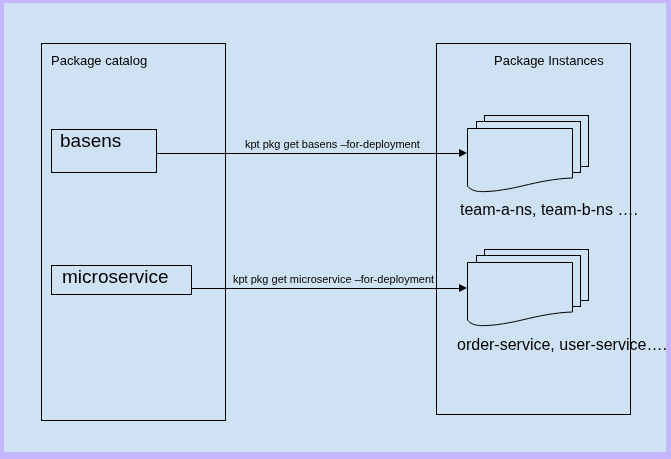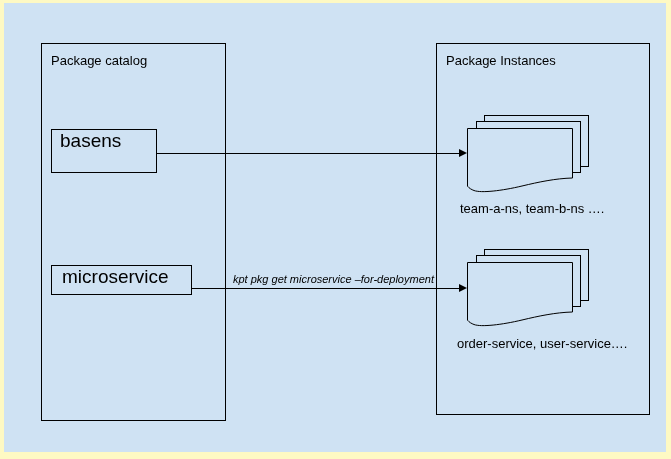--- a/index.html
+++ b/index.html
@@ -1,58 +1,58 @@
 <!DOCTYPE html>
 <html style="--background: #cfe2f3; --stroke: #000000;"><head>
 <meta charset="utf-8">
 <style>
   :root { --background:#cfe2f3; --stroke:#000000; }
   * { margin:0; padding:0; box-sizing:border-box; }
   body { font-family:"Liberation Sans", sans-serif; background:#fff; }
 
-  .canvas { position:relative; width:671px; height:459px; background:#fef9c3; overflow:hidden; }
+  .canvas { position:relative; width:671px; height:459px; background:#c4b5fd; overflow:hidden; }
   .panel  { position:absolute; left:4px; top:3px; width:662px; height:449px; background:var(--background); z-index:0; }
 
   .box { position:absolute; border:1px solid var(--stroke); z-index:1; }
   .box-title { font-size:13px; color:#000; padding:9px 0 0 9px; white-space:nowrap; }
 
   .catalog   { left:41px;  top:43px; width:185px; height:378px; }
-  .instances { left:436px; top:43px; width:214px; height:372px; }
+  .instances { left:436px; top:43px; width:195px; height:372px;padding-left:48px; }
 
   .node { position:absolute; border:1px solid var(--stroke); z-index:2;
           display:flex; font-size:19px; color:#000; }
   .node-basens       { left:51px; top:129px; width:106px; height:44px; padding-left:8px; }
   .node-microservice { left:51px; top:265px; width:141px; height:30px; padding-left:10px; }
 
   .arrow-line { position:absolute; height:1px; background:var(--stroke); z-index:2; }
   .line-1 { left:157px; top:153px; width:303px; }
   .line-2 { left:192px; top:288px; width:268px; }
 
   .arrow-head { position:absolute; width:0; height:0; z-index:2;
                 border-top:4px solid transparent; border-bottom:4px solid transparent;
                 border-left:8px solid var(--stroke); }
   .head-1 { left:459px; top:149px; }
   .head-2 { left:459px; top:284px; }
 
   .arrow-label { position:absolute; font-size:11px; color:#000; white-space:nowrap; z-index:2; }
   .label-1 { left:245px; top:138px; }
-  .label-2 { left:233px; top:273px;font-style:italic; }
+  .label-2 { left:233px; top:273px; }
 
   .doc-page { position:absolute; width:105px; height:52px; border:1px solid var(--stroke);
               background:var(--background); }
   .stack-1 .page-back { left:484px; top:115px; z-index:2; }
   .stack-1 .page-mid  { left:476px; top:121px; z-index:3; }
   .stack-1 .page-front{ left:467px; top:128px; z-index:4; }
   .stack-2 .page-back { left:484px; top:249px; z-index:2; }
   .stack-2 .page-mid  { left:476px; top:255px; z-index:3; }
   .stack-2 .page-front{ left:467px; top:262px; z-index:4; }
   .doc-front { position:absolute; }
   .doc-front path { fill:var(--background); stroke:var(--stroke); stroke-width:1; }
 
-  .caption { position:absolute; font-size:13px; color:#000; white-space:nowrap; z-index:2; }
+  .caption { position:absolute; font-size:16px; color:#000; white-space:nowrap; z-index:2; }
   .caption-1 { left:460px; top:201px; }
   .caption-2 { left:457px; top:336px; }
 </style>
 </head>
 <body>
 
 <div class="canvas">
   <div class="panel"></div>
 
   <div class="box catalog">
@@ -65,20 +65,21 @@
 
   <div class="node node-basens">
     <span>basens</span>
   </div>
   <div class="node node-microservice">
     <span>microservice</span>
   </div>
 
   <div class="arrow-line line-1"></div>
   <div class="arrow-head head-1"></div>
+  <div class="arrow-label label-1">kpt pkg get basens –for-deployment</div>
 
   <div class="arrow-line line-2"></div>
   <div class="arrow-head head-2"></div>
   <div class="arrow-label label-2">kpt pkg get microservice –for-deployment</div>
 
   <div class="stack-1">
     <div class="doc-page page-back"></div>
     <div class="doc-page page-mid"></div>
     <svg class="doc-front page-front" width="107" height="66" viewBox="0 0 107 66">
       <path d="M0.5,0.5 H105.5 V50 C 88,50.5 72,54 55,58 C 35,62.8 14,65.2 7,62.5 C 4.5,61.6 2.2,60.2 0.5,58.2 Z"></path>

